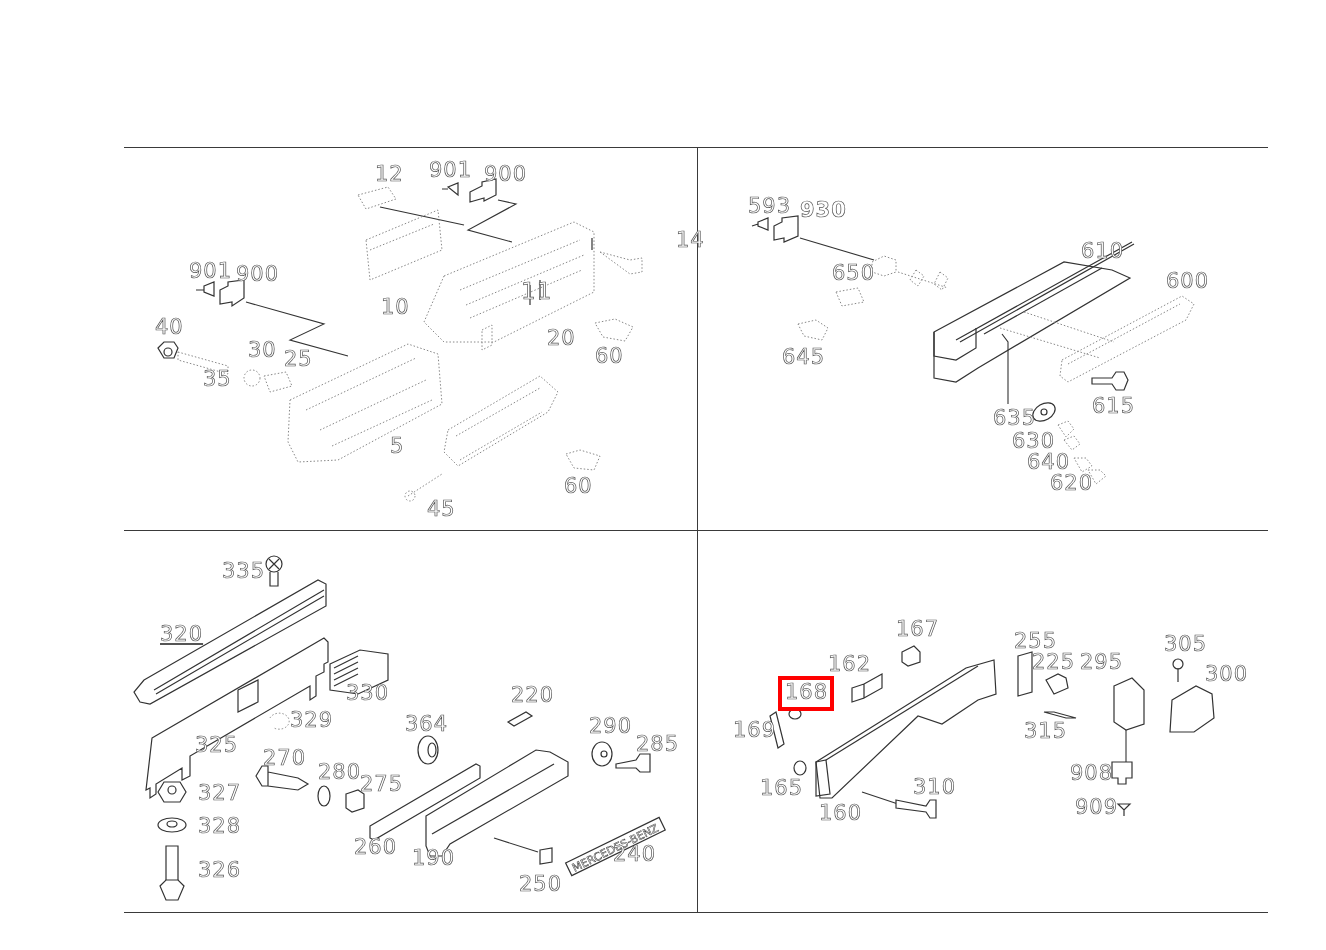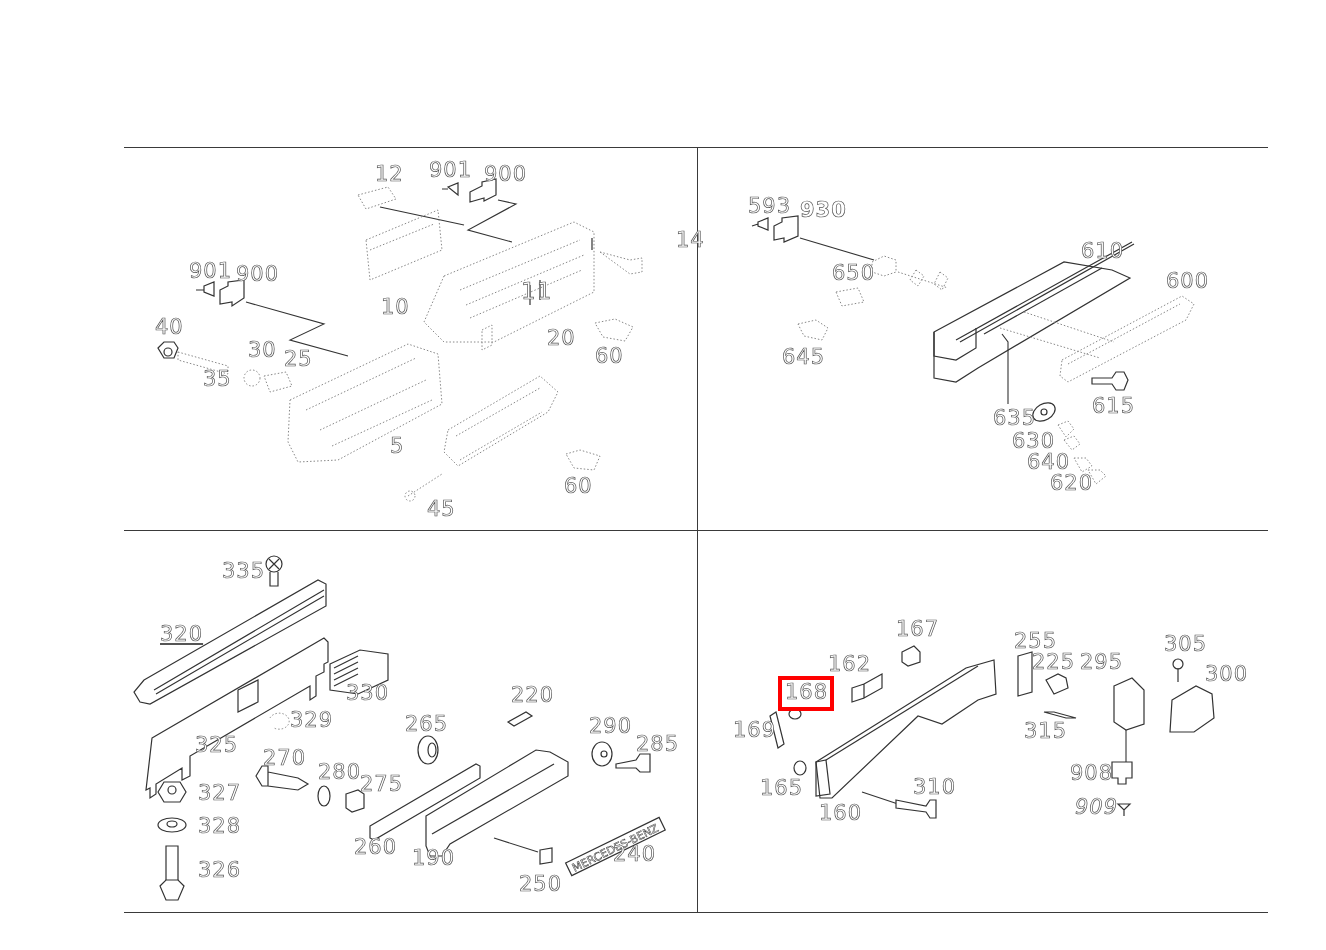--- a/index.html
+++ b/index.html
@@ -224,21 +224,21 @@
   <span class="label" style="left:1027px;top:452px;text-align:right;">640</span>
   <span class="label" style="left:1050px;top:473px;">620</span>
 </div>
 
 <div class="quadrant" style="left:0;top:0;width:0;height:0;">
   <span class="label" style="left:222px;top:561px;">335</span>
   <span class="label" style="left:160px;top:624px;text-decoration:underline;">320</span>
   <span class="label" style="left:346px;top:683px;">330</span>
   <span class="label" style="left:511px;top:685px;">220</span>
   <span class="label" style="left:290px;top:710px;">329</span>
-  <span class="label" style="left:405px;top:714px;">265</span>
+  <span class="label" style="left:405px;top:714px;">364</span>
   <span class="label" style="left:589px;top:716px;">290</span>
   <span class="label" style="left:195px;top:735px;">325</span>
   <span class="label" style="left:636px;top:734px;">285</span>
   <span class="label" style="left:263px;top:748px;">270</span>
   <span class="label" style="left:318px;top:762px;">280</span>
   <span class="label" style="left:360px;top:774px;">275</span>
   <span class="label" style="left:198px;top:783px;">327</span>
   <span class="label" style="left:198px;top:816px;">328</span>
   <span class="label" style="left:354px;top:837px;">260</span>
   <span class="label" style="left:613px;top:844px;">240</span>
@@ -255,16 +255,16 @@
   <span class="label" style="left:1032px;top:652px;">225</span>
   <span class="label" style="left:1080px;top:652px;">295</span>
   <span class="label" style="left:1205px;top:664px;">300</span>
   <span class="label" style="left:785px;top:682px;">168</span>
   <span class="label" style="left:733px;top:720px;">169</span>
   <span class="label" style="left:1024px;top:721px;">315</span>
   <span class="label" style="left:760px;top:778px;">165</span>
   <span class="label" style="left:913px;top:777px;">310</span>
   <span class="label" style="left:1070px;top:763px;">908</span>
   <span class="label" style="left:819px;top:803px;">160</span>
-  <span class="label" style="left:1075px;top:797px;font-style:italic;">909</span>
+  <span class="label" style="left:1075px;top:797px;">909</span>
 </div>
 
 <div class="highlight" style="left:778px;top:676px;width:56px;height:35px;"></div>
 
 </body></html>

